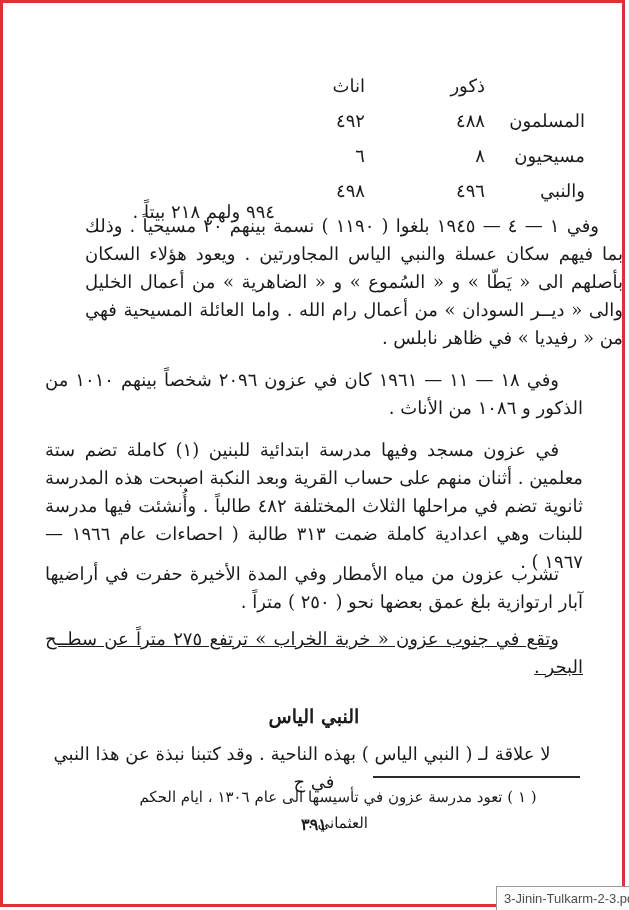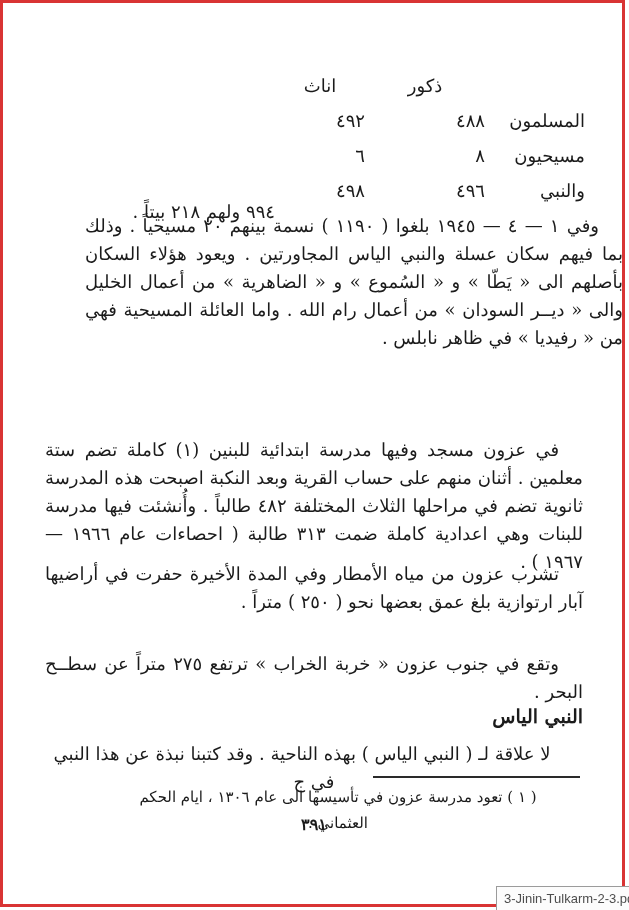--- a/index.html
+++ b/index.html
@@ -31,42 +31,42 @@
     font-size: 18px;
     display: grid;
     grid-template-columns: 100px 120px 90px auto;
     grid-auto-rows: 35px;
     align-items: center;
   }
   .census-table .cell        { white-space: nowrap; }
   .census-table .label-cell  { text-align: right; }
   .census-table .num-cell    { }
   .census-table .note-cell   { text-align: right; padding-left: 4px; margin-top: 41px; }
-  .census-table .header-cell { text-align: center; }
+  .census-table .header-cell { text-align: right; }
   
   .para {
     position: absolute; left: 45px;
     width: 538px;
     direction: rtl;
     text-align: justify;
     font-size: 18px;
     line-height: 28px;
     text-indent: 24px;
   }
   #para-1 { top: 212px; margin-left: 40px; }
   #para-2 { top: 366px; }
   #para-3 { top: 436px; }
   #para-4 { top: 560px; }
-  #para-5 { top: 650px; }
+  #para-5 { top: 625px; text-decoration: underline; }
   #para-6 { top: 740px; text-align: center; }
   .section-heading {
     position: absolute; left: 45px; top: 705px;
     width: 538px;
     direction: rtl;
-    text-align: right;
+    text-align: center;
     font-size: 19px;
     font-weight: bold;
   }
   .footnote-rule {
     position: absolute; left: 373px; top: 776px;
     width: 207px; height: 0;
     border-top: 2px solid #2a2a2a;
   }
   .footnote {
     position: absolute; left: 115px; top: 784px;
@@ -121,20 +121,21 @@
     <div class="cell num-cell">٦</div>
     <div class="cell note-cell"></div>
 
     <div class="cell label-cell">والنبي</div>
     <div class="cell num-cell">٤٩٦</div>
     <div class="cell num-cell">٤٩٨</div>
     <div class="cell note-cell">٩٩٤ ولهم ٢١٨ بيتاً .</div>
   </div>
 
   <div id="para-1" class="para">وفي ١ — ٤ — ١٩٤٥ بلغوا ( ١١٩٠ ) نسمة بينهم ٢٠ مسيحياً . وذلك بما فيهم سكان عسلة والنبي الياس المجاورتين . ويعود هؤلاء السكان بأصلهم الى « يَطّا » و « السُموع » و « الضاهرية » من أعمال الخليل والى « ديــر السودان » من أعمال رام الله . واما العائلة المسيحية فهي من « رفيديا » في ظاهر نابلس .</div>
+  <div id="para-2" class="para">وفي ١٨ — ١١ — ١٩٦١ كان في عزون ٢٠٩٦ شخصاً بينهم ١٠١٠ من الذكور و ١٠٨٦ من الأناث .</div>
   <div id="para-3" class="para">في عزون مسجد وفيها مدرسة ابتدائية للبنين (١) كاملة تضم ستة معلمين . أثنان منهم على حساب القرية وبعد النكبة اصبحت هذه المدرسة ثانوية تضم في مراحلها الثلاث المختلفة ٤٨٢ طالباً . وأُنشئت فيها مدرسة للبنات وهي اعدادية كاملة ضمت ٣١٣ طالبة ( احصاءات عام ١٩٦٦ — ١٩٦٧ ) .</div>
   <div id="para-4" class="para">تشرب عزون من مياه الأمطار وفي المدة الأخيرة حفرت في أراضيها آبار ارتوازية بلغ عمق بعضها نحو ( ٢٥٠ ) متراً .</div>
   <div id="para-5" class="para">وتقع في جنوب عزون « خربة الخراب » ترتفع ٢٧٥ متراً عن سطــح البحر .</div>
 
   <div class="section-heading">النبي الياس</div>
 
   <div id="para-6" class="para">لا علاقة لـ ( النبي الياس ) بهذه الناحية . وقد كتبنا نبذة عن هذا النبي في ج</div>
 
   <div class="footnote-rule"></div>
   <div class="footnote">( ١ ) تعود مدرسة عزون في تأسيسها الى عام ١٣٠٦ ، ايام الحكم العثماني .</div>

